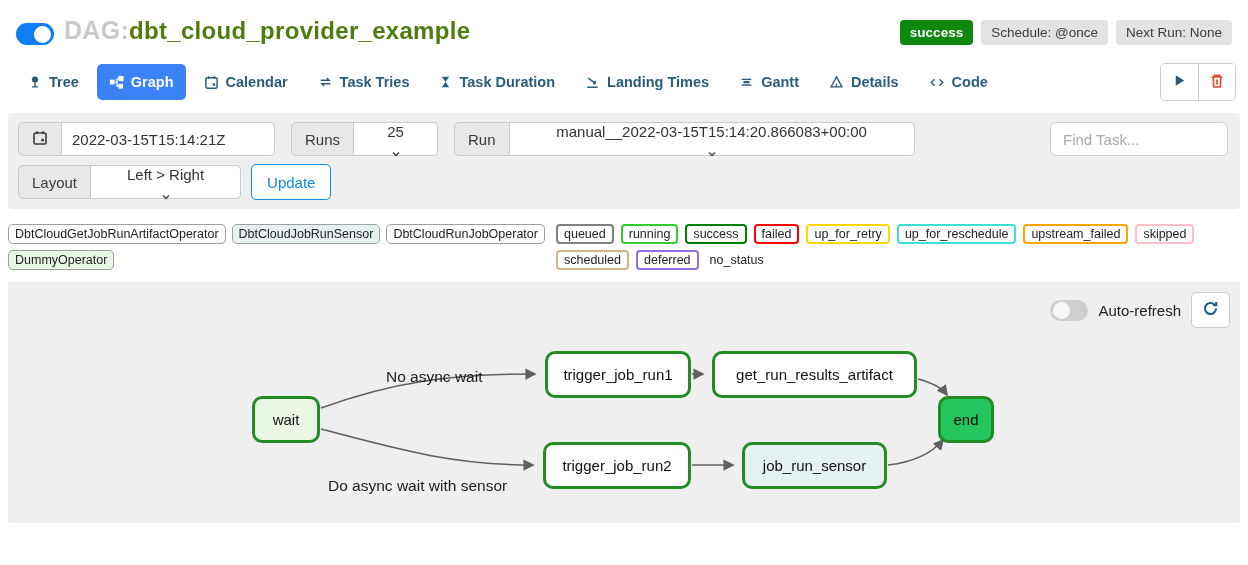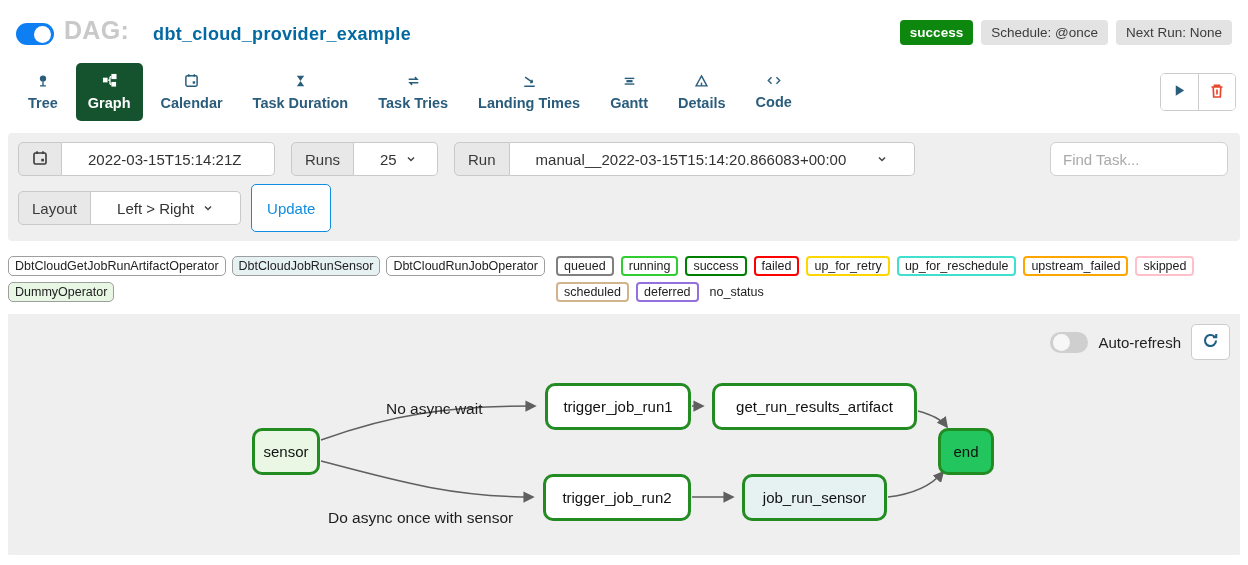--- a/index.html
+++ b/index.html
@@ -4,53 +4,53 @@
 <style>
   * { box-sizing: border-box; margin: 0; padding: 0; }
   html,body { width:1248px; height:565px; overflow:hidden; background:#fff;
     font-family:"Liberation Sans", sans-serif; color:#3c3c3c; }
 
   
   .header { display:flex; align-items:flex-end; padding:16px 16px 4px 16px; }
   .toggle { width:38px; height:22px; border-radius:11px; background:#0d7ff2; position:relative; flex:none; cursor:pointer;}
   .toggle .knob { position:absolute; top:2.5px; right:3px; width:17px; height:17px; border-radius:50%; background:#fff; }
   .dag-label { margin-left:10px; font-size:25px; font-weight:700; color:#c9c9c9; letter-spacing:.3px;}
-  .dag-title { margin-left:24px; font-size:18px; font-weight:700; color:#0369a1; letter-spacing:.3px;}
+  .dag-title { margin-left:0; font-size:24px; font-weight:700; color:#4d7c0f; letter-spacing:.3px;}
   .header-badges { margin-left:auto; display:flex; gap:8px; align-items:flex-start; margin-top:-6px;}
   .badge { font-size:13.5px; padding:5px 10px; border-radius:4px; background:#e3e3e3; color:#3c3c3c; white-space:nowrap;}
   .badge.success { background:#0e870e; color:#fff; font-weight:700;}
 
   
   .tabbar { display:flex; align-items:center; margin:14px 12px 0 16px; }
   .tabs { display:flex; align-items:center; gap:6px; }
   .tab { display:flex; align-items:center; gap:7px; padding:10px 12px; border:none; background:transparent;
-    color:#2a5d7c; font-size:14.5px; font-family:inherit; font-weight:600; border-radius:5px; cursor:pointer; white-space:nowrap;flex-direction:column;}
-  .tab.active { background:#14532d; color:#fff; }
+    color:#2a5d7c; font-size:14.5px; font-family:inherit; font-weight:600; border-radius:5px; cursor:pointer; white-space:nowrap;}
+  .tab.active { background:#3b82f6; color:#fff; }
   .tab svg { display:block; }
   .tab-actions { margin-left:auto; display:flex; border:1px solid #ccc; border-radius:5px; overflow:hidden; background:#fff;}
   .tab-actions button { width:37px; height:36px; background:#fff; border:none; cursor:pointer; display:flex; align-items:center; justify-content:center;}
   .tab-actions button + button { border-left:1px solid #ccc; }
   .play-glyph { color:#2a5d7c; } .trash-glyph { color:#e8472b; }
 
   
   .filterbar { margin:12px 8px 0 8px; background:#efefef; border-radius:4px; padding:9px 10px; }
   .frow { display:flex; align-items:center; }
   .frow + .frow { margin-top:8px; }
   .igroup { display:flex; align-items:stretch; height:34px; margin-right:16px; }
   .addon { display:flex; align-items:center; padding:0 13px; background:#e8e8e8; border:1px solid #c9c9c9;
     font-size:15px; color:#3a3a3a; border-radius:5px 0 0 5px; white-space:nowrap;}
   .igroup > :last-child { border-radius:0 5px 5px 0; }
   .igroup input, .selectbox { border:1px solid #c9c9c9; border-left:none; background:#fff; font-size:15px;
-    color:#333; padding:0 26px; font-family:inherit; outline:none;}
-  .selectbox { display:flex; align-items:center; justify-content:space-between; gap:8px; cursor:pointer; white-space:nowrap;}
+    color:#333; padding:0 10px; font-family:inherit; outline:none;}
+  .selectbox { display:flex; align-items:center; justify-content:space-between; gap:8px; cursor:pointer; white-space:nowrap;flex-direction:column;}
   .selectbox svg { flex:none; color:#444;}
   .find-task { margin-left:auto; margin-right:2px; width:178px; height:34px; border:1px solid #d0d0d0; border-radius:6px;
     background:#fff; font-size:15px; padding:0 12px; font-family:inherit; color:#333; outline:none;}
   .find-task::placeholder { color:#a9a9a9; }
-  .update-btn { height:48px; padding:0 15px; background:#fff; color:#108ce0; border:1px solid #108ce0;
+  .update-btn { height:36px; padding:0 15px; background:#fff; color:#108ce0; border:1px solid #108ce0;
     border-radius:5px; font-size:15px; font-family:inherit; cursor:pointer;}
 
   
   .legend { display:flex; align-items:flex-start; margin:15px 8px 0 8px; }
   .ops { display:flex; flex-wrap:wrap; gap:6px; width:548px; flex:none; }
   .stats { display:flex; flex-wrap:wrap; gap:6px 7px; align-items:center; }
   .lbadge { font-size:12.5px; padding:2px 6px; border:1px solid #9e9e9e; border-radius:5px; color:#222; white-space:nowrap; background:#fff;}
   .sbadge { font-size:12.5px; padding:1px 6px; border:2px solid #888; border-radius:4px; color:#222; white-space:nowrap; background:#fff;}
   .nostatus { font-size:12.5px; color:#222; padding:3px 4px; }
 
@@ -111,34 +111,34 @@
             <rect x="2" y="3" width="12" height="11" rx="1.5"></rect>
             <line x1="5" y1="1.3" x2="5" y2="4"></line>
             <line x1="11" y1="1.3" x2="11" y2="4"></line>
             <rect x="9.3" y="8.8" width="2.6" height="2.6" fill="currentColor" stroke="none"></rect>
           </svg>
         </span>
         <span>Calendar</span>
       </button>
       <button class="tab">
         <span>
+          <svg width="15" height="14" viewBox="0 0 16 16" fill="none" stroke="currentColor" stroke-width="1.7">
+            <path d="M2.5 6h9.5l-2.4-2.4M13.5 10H4l2.4 2.4"></path>
+          </svg>
+        </span>
+        <span>Task Tries</span>
+      </button>
+      <button class="tab">
+        <span>
           <svg width="13" height="14" viewBox="0 0 16 16">
             <path d="M3.5 1.5h9L8 8z" fill="currentColor"></path>
             <path d="M3.5 14.5h9L8 8z" fill="currentColor"></path>
           </svg>
         </span>
         <span>Task Duration</span>
-      </button>
-      <button class="tab">
-        <span>
-          <svg width="15" height="14" viewBox="0 0 16 16" fill="none" stroke="currentColor" stroke-width="1.7">
-            <path d="M2.5 6h9.5l-2.4-2.4M13.5 10H4l2.4 2.4"></path>
-          </svg>
-        </span>
-        <span>Task Tries</span>
       </button>
       <button class="tab">
         <span>
           <svg width="15" height="14" viewBox="0 0 16 16" fill="none" stroke="currentColor" stroke-width="1.7">
             <path d="M2 14h12"></path>
             <path d="M3 3.5l8.5 6"></path>
             <path d="M11.5 9.5L8.8 10M11.5 9.5l-1-2.8"></path>
           </svg>
         </span>
         <span>Landing Times</span>
@@ -286,24 +286,24 @@
       <path d="M313,126 C385,100 442,92 527,92"></path>
       <path d="M313,147 C392,168 446,183 525,183"></path>
       <path d="M684,92 L695,92"></path>
       <path d="M684,183 L725,183"></path>
       <path d="M910,97 C924,101 933,105 939,113"></path>
       <path d="M880,183 C906,180 924,171 935,158"></path>
     </g>
   </svg>
 
   <div id="nodes">
-      <div class="node" style="left: 244px; top: 114px; width: 68px; height: 47px; background: rgb(233, 247, 228);">sensor</div>
+      <div class="node" style="left: 244px; top: 114px; width: 68px; height: 47px; background: rgb(233, 247, 228);">wait</div>
       <div class="node" style="left: 537px; top: 69px; width: 146px; height: 47px; background: rgb(255, 255, 255);">trigger_job_run1</div>
       <div class="node" style="left: 704px; top: 69px; width: 205px; height: 47px; background: rgb(255, 255, 255);">get_run_results_artifact</div>
       <div class="node" style="left: 535px; top: 160px; width: 148px; height: 47px; background: rgb(255, 255, 255);">trigger_job_run2</div>
       <div class="node" style="left: 734px; top: 160px; width: 145px; height: 47px; background: rgb(230, 241, 242);">job_run_sensor</div>
       <div class="node" style="left: 930px; top: 114px; width: 56px; height: 47px; background: #22c55e;">end</div>
     </div>
   <div id="edge-labels">
       <div class="edge-label" style="left: 362px; top: 86px; margin-left: 16px;">No async wait</div>
-      <div class="edge-label" style="left: 320px; top: 195px;">Do async once with sensor</div>
+      <div class="edge-label" style="left: 320px; top: 195px;">Do async wait with sensor</div>
     </div>
 </div>
 
 </body></html>

